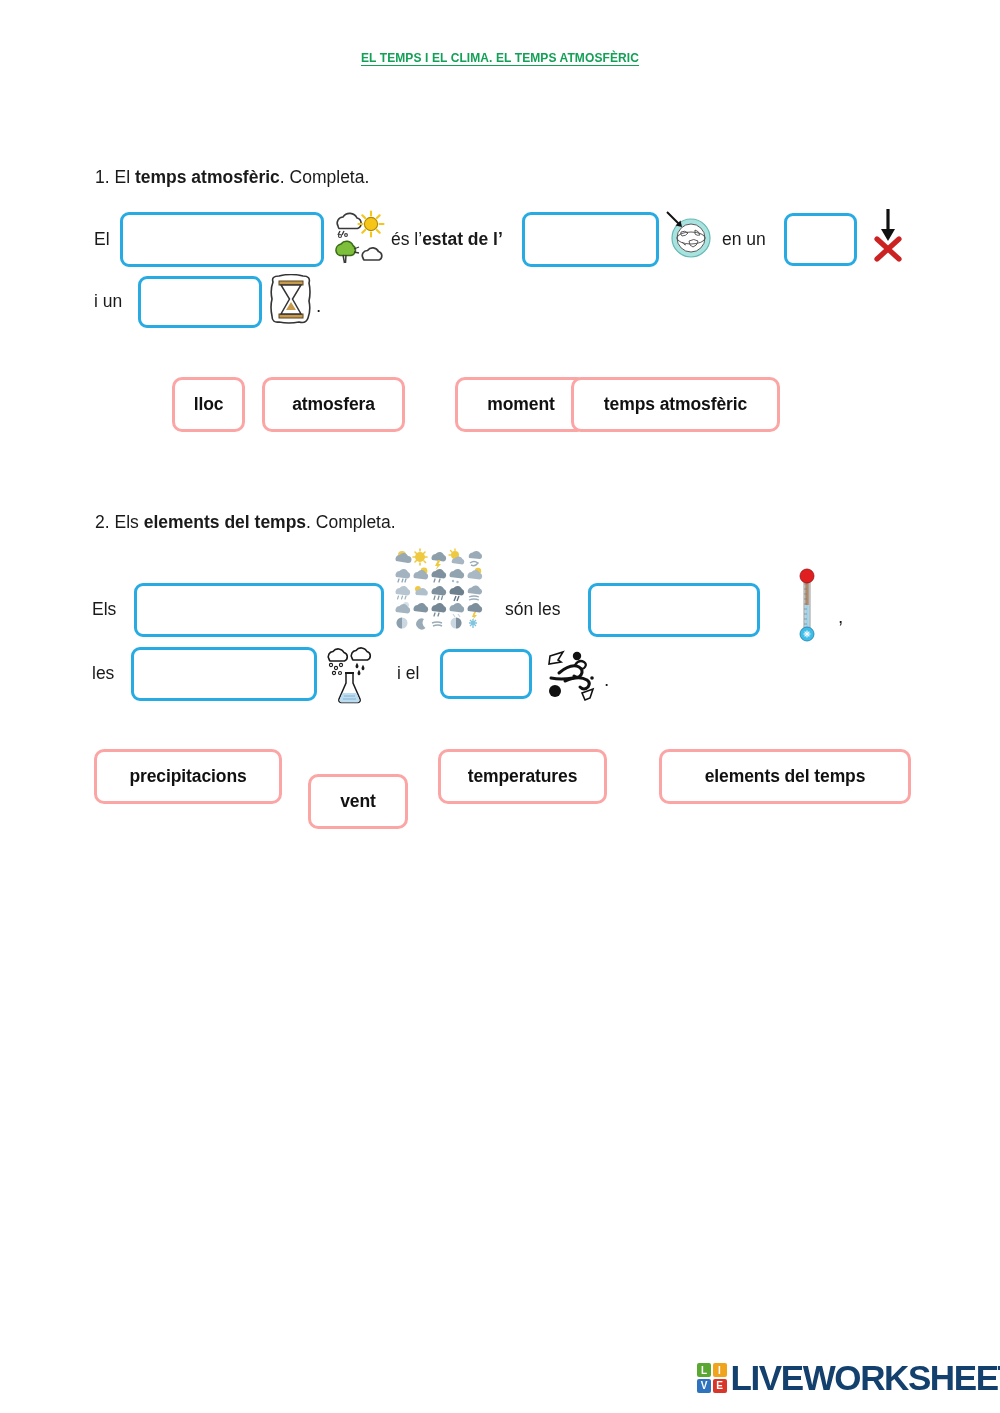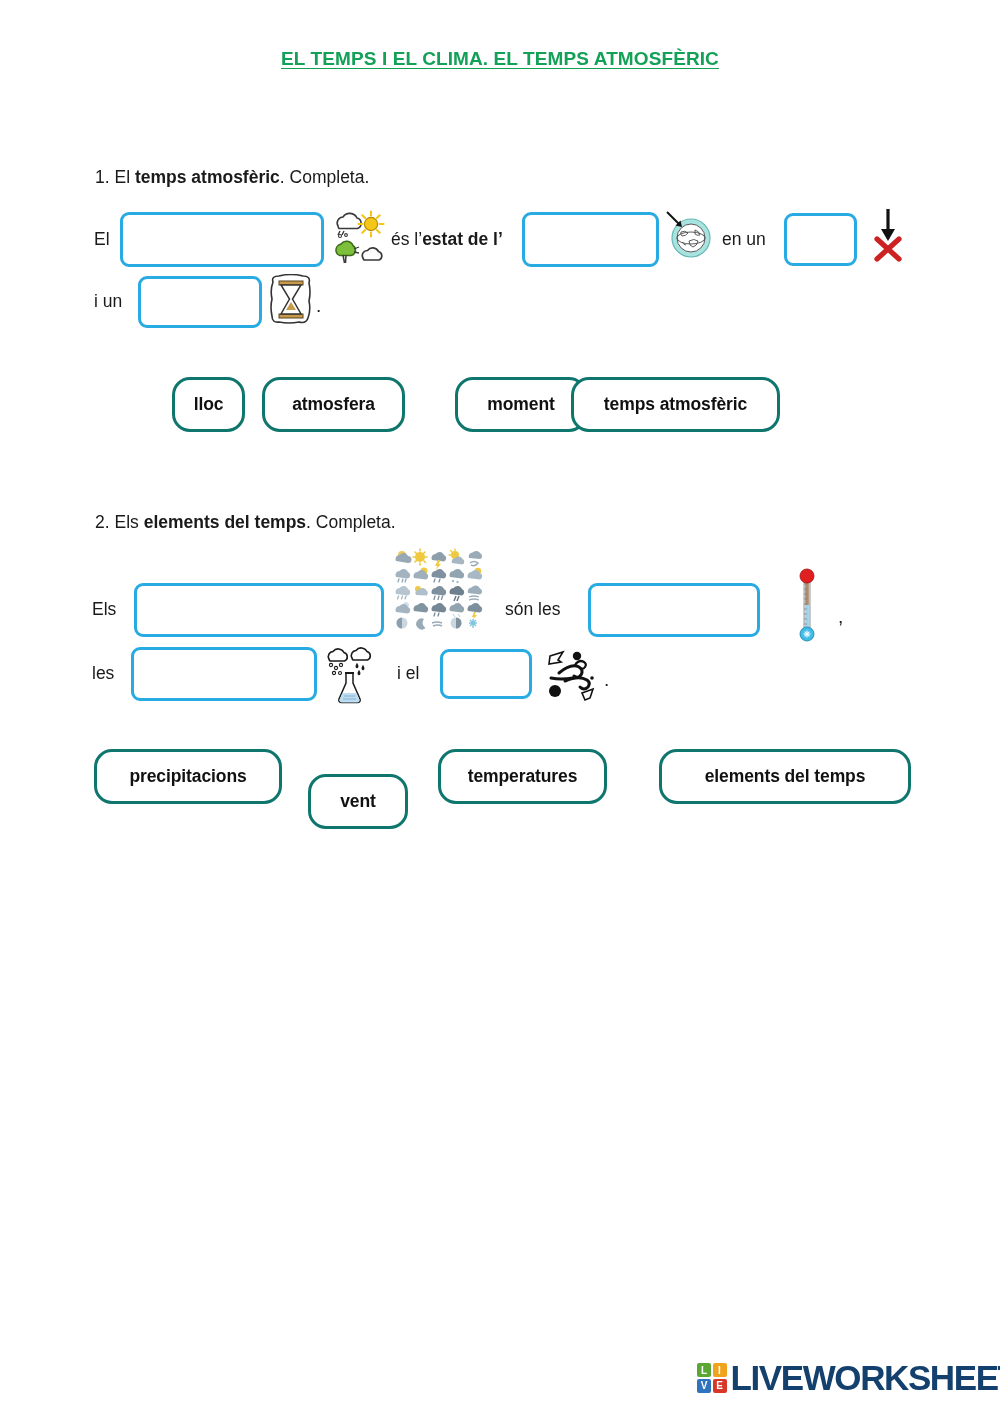--- a/index.html
+++ b/index.html
@@ -20,21 +20,21 @@
   
   .title-wrap {
     position: absolute;
     top: 48px;
     left: 0;
     width: 1000px;
     text-align: center;
   }
   .title {
     display: inline-block;
-    font-size: 19px;
+    font-size: 12px;
     font-weight: bold;
     letter-spacing: 0.1px;
     color: #12a157;
     text-decoration: underline;
     text-underline-offset: 3px;
   }
 
   
   .q-head {
     position: absolute;
@@ -59,22 +59,22 @@
     color: #1a1a1a;
     white-space: nowrap;
     line-height: 1;
   }
   .stext b { font-weight: bold; }
 
   
   .chip {
     position: absolute;
     background: #ffffff;
-    border: 3px solid #0f766e;
-    border-radius: 18px;
+    border: 3px solid #fca5a5;
+    border-radius: 10px;
     display: flex;
     align-items: center;
     justify-content: center;
     font-size: 17.5px;
     font-weight: bold;
     color: #111111;
     letter-spacing: -0.1px;
   }
 
   

